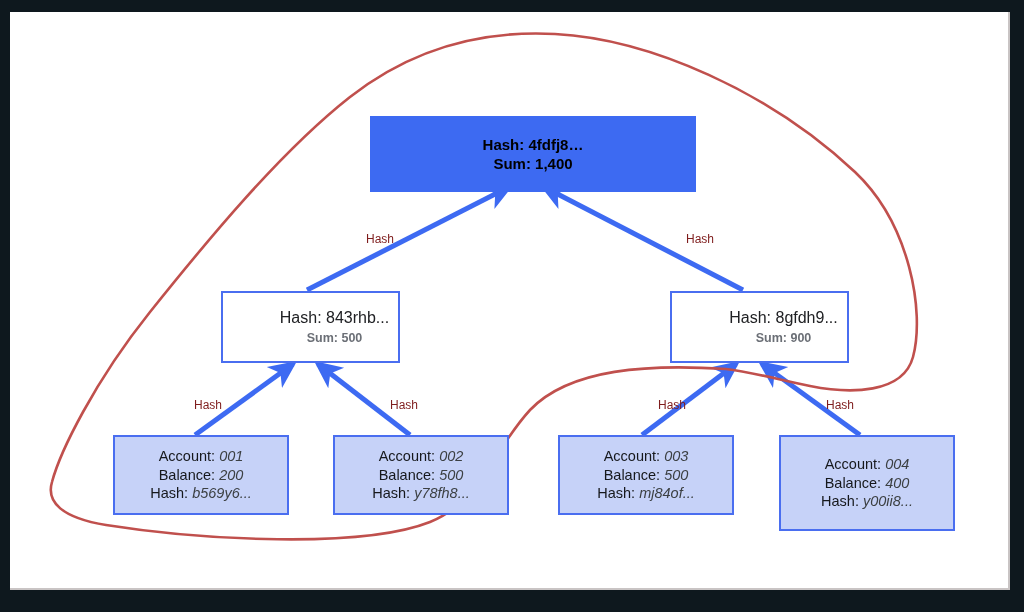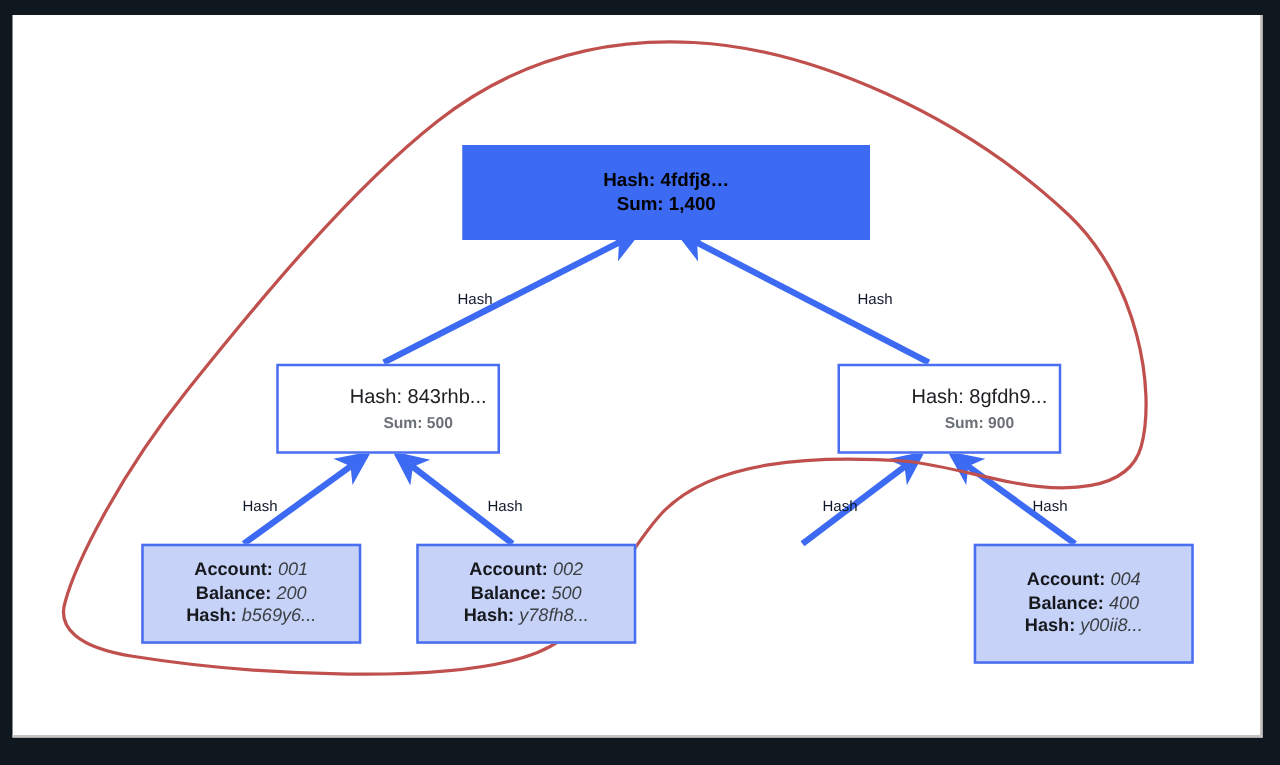--- a/index.html
+++ b/index.html
@@ -73,32 +73,32 @@
     background: #c6d2f8;
     border: 2px solid #4a6ef0;
     color: #202124;
     font-size: 14.5px;
     align-items: center;
   }
   .node.leaf .row {
     white-space: nowrap;
   }
   .node.leaf .k {
-    font-weight: bold;
+    font-weight: normal;
     color: #16181c;
   }
   .node.leaf .v {
     font-weight: normal;
     color: #3c4043;
     font-style: italic;
   }
   .edge-label {
     position: absolute;
     font-size: 12px;
-    color: #0f172a;
+    color: #7f1d1d;
     font-family: "Liberation Sans", sans-serif;
     white-space: nowrap;
   }
 </style>
 </head>
 <body>
 
 <div id="screen">
   <div id="canvas">
 
@@ -174,20 +174,34 @@
       <div class="row">
         <span class="k">Balance: </span>
         <span class="v">500</span>
       </div>
       <div class="row">
         <span class="k">Hash: </span>
         <span class="v">y78fh8...</span>
       </div>
     </div>
 
+    <div class="node leaf" style="left:548px; top:423px; width:176px; height:80px;">
+      <div class="row">
+        <span class="k">Account: </span>
+        <span class="v">003</span>
+      </div>
+      <div class="row">
+        <span class="k">Balance: </span>
+        <span class="v">500</span>
+      </div>
+      <div class="row">
+        <span class="k">Hash: </span>
+        <span class="v">mj84of...</span>
+      </div>
+    </div>
 
     <div class="node leaf" style="left:769px; top:423px; width:176px; height:96px;">
       <div class="row">
         <span class="k">Account: </span>
         <span class="v">004</span>
       </div>
       <div class="row">
         <span class="k">Balance: </span>
         <span class="v">400</span>
       </div>

